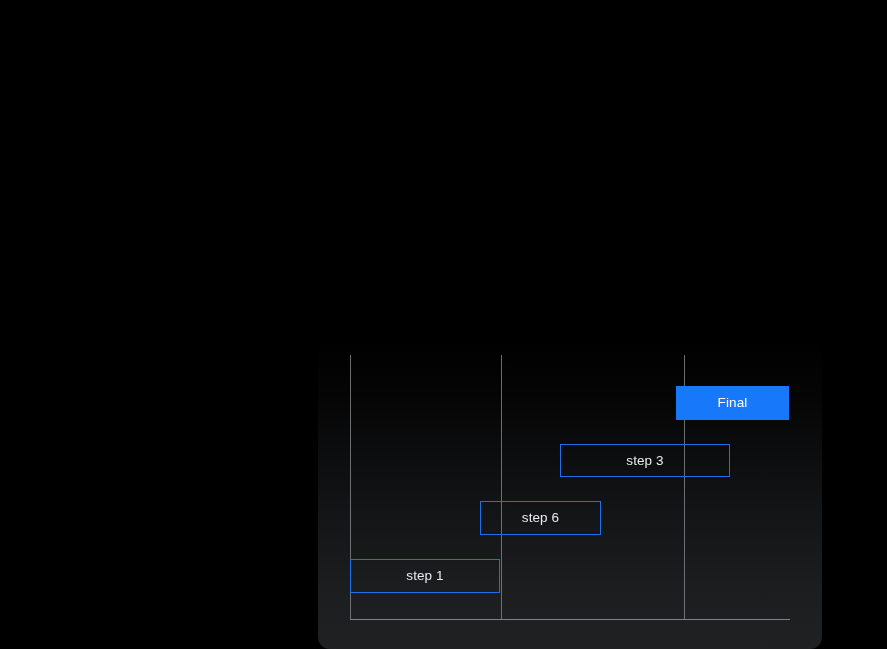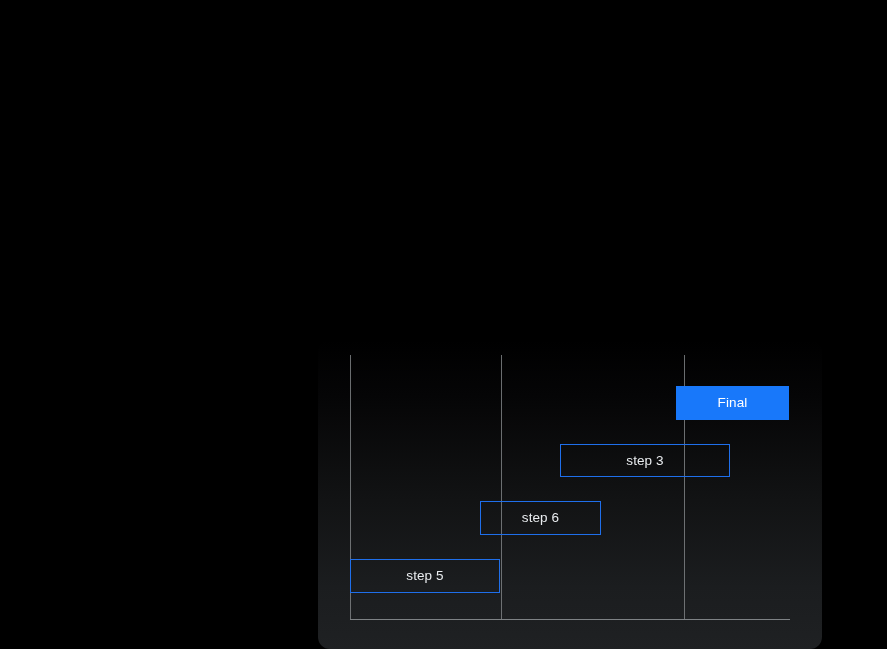--- a/index.html
+++ b/index.html
@@ -92,16 +92,16 @@
     <div class="gantt-bar filled" style="left: 358px; top: 46px; width: 113px; height: 34px; border-color: rgb(24, 120, 250); background: rgb(24, 120, 250); color: rgb(255, 255, 255);">
       <span class="bar-label">Final</span>
     </div>
     <div class="gantt-bar outlined" style="left: 242px; top: 104px; width: 170px; height: 33px; border-color: rgb(31, 111, 235); color: rgb(233, 236, 239);">
       <span class="bar-label">step 3</span>
     </div>
     <div class="gantt-bar outlined" style="left: 162px; top: 161px; width: 121px; height: 34px; border-color: rgb(31, 111, 235); color: rgb(233, 236, 239);">
       <span class="bar-label">step 6</span>
     </div>
     <div class="gantt-bar outlined" style="left: 32px; top: 219px; width: 150px; height: 34px; border-color: rgb(31, 111, 235); color: rgb(233, 236, 239);">
-      <span class="bar-label">step 5</span>
+      <span class="bar-label">step 1</span>
     </div>
   </div>
 </div>
 
 </body></html>

